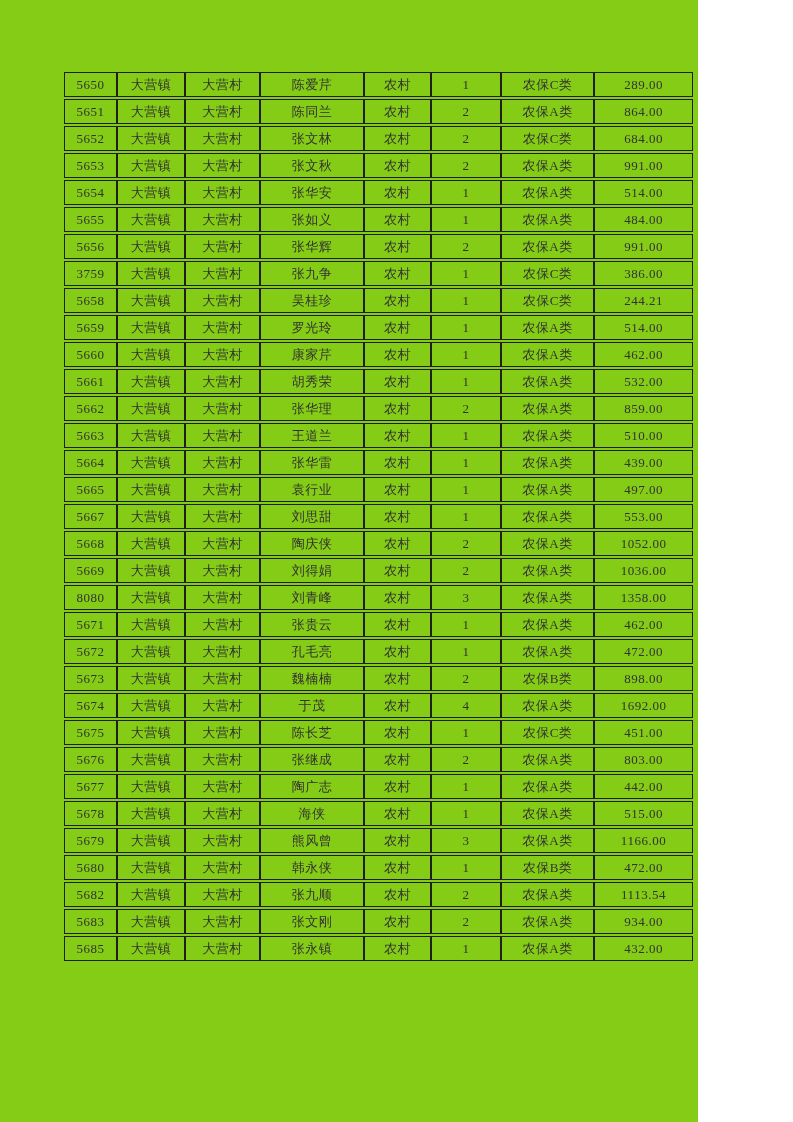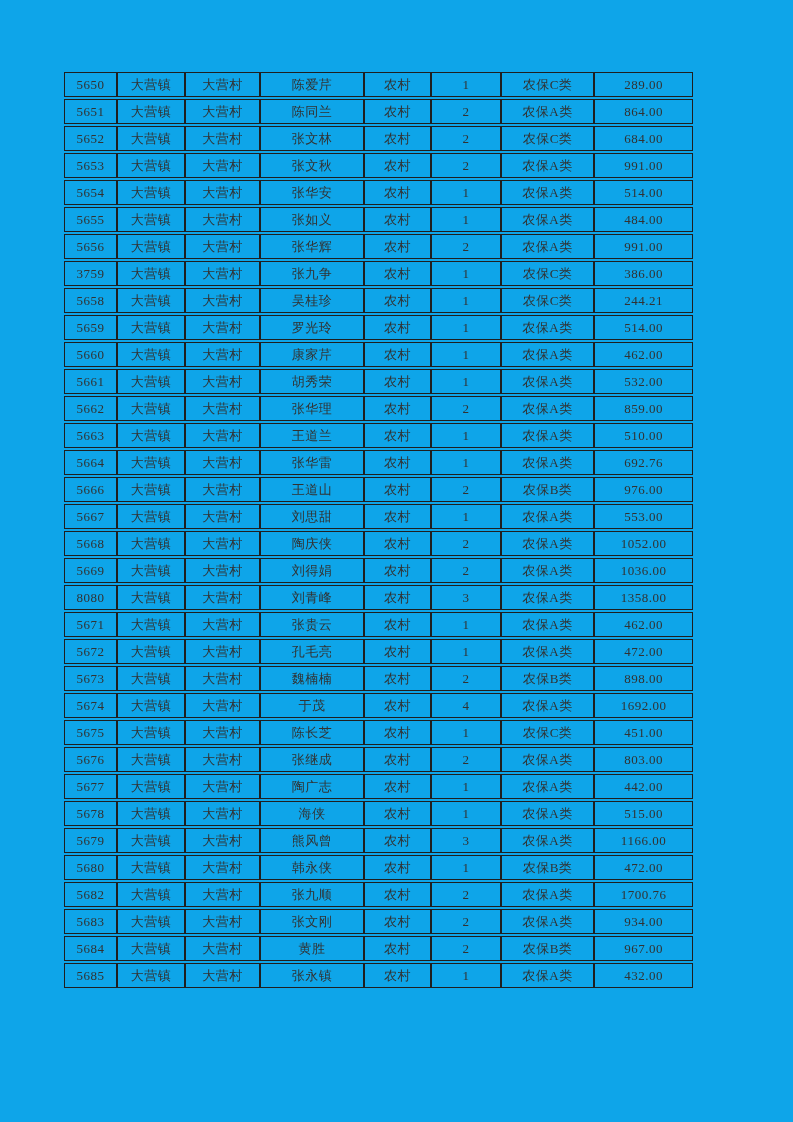--- a/index.html
+++ b/index.html
@@ -5,23 +5,23 @@
   html, body {
     margin: 0;
     padding: 0;
     background: #ffffff;
     width: 793px;
     height: 1122px;
     font-family: "Liberation Serif", "DejaVu Serif", serif;
   }
   .page {
     position: relative;
-    width: 793px;
+    width: 698px;
     height: 1122px;
-    background: #0ea5e9;
+    background: #84cc16;
     overflow: hidden;
   }
   table.roster {
     position: absolute;
     left: 64px;
     top: 70px;
     width: 629px;
     table-layout: fixed;
     border-collapse: separate;
     border-spacing: 0 2px;
@@ -199,31 +199,31 @@
         <td>510.00</td>
       </tr>
         <tr>
         <td>5664</td>
         <td>大营镇</td>
         <td>大营村</td>
         <td>张华雷</td>
         <td>农村</td>
         <td>1</td>
         <td>农保A类</td>
-        <td>692.76</td>
-      </tr>
-        <tr>
-        <td>5666</td>
-        <td>大营镇</td>
-        <td>大营村</td>
-        <td>王道山</td>
-        <td>农村</td>
-        <td>2</td>
-        <td>农保B类</td>
-        <td>976.00</td>
+        <td>439.00</td>
+      </tr>
+        <tr>
+        <td>5665</td>
+        <td>大营镇</td>
+        <td>大营村</td>
+        <td>袁行业</td>
+        <td>农村</td>
+        <td>1</td>
+        <td>农保A类</td>
+        <td>497.00</td>
       </tr>
         <tr>
         <td>5667</td>
         <td>大营镇</td>
         <td>大营村</td>
         <td>刘思甜</td>
         <td>农村</td>
         <td>1</td>
         <td>农保A类</td>
         <td>553.00</td>
@@ -359,41 +359,31 @@
         <td>472.00</td>
       </tr>
         <tr>
         <td>5682</td>
         <td>大营镇</td>
         <td>大营村</td>
         <td>张九顺</td>
         <td>农村</td>
         <td>2</td>
         <td>农保A类</td>
-        <td>1700.76</td>
+        <td>1113.54</td>
       </tr>
         <tr>
         <td>5683</td>
         <td>大营镇</td>
         <td>大营村</td>
         <td>张文刚</td>
         <td>农村</td>
         <td>2</td>
         <td>农保A类</td>
         <td>934.00</td>
-      </tr>
-        <tr>
-        <td>5684</td>
-        <td>大营镇</td>
-        <td>大营村</td>
-        <td>黄胜</td>
-        <td>农村</td>
-        <td>2</td>
-        <td>农保B类</td>
-        <td>967.00</td>
       </tr>
         <tr>
         <td>5685</td>
         <td>大营镇</td>
         <td>大营村</td>
         <td>张永镇</td>
         <td>农村</td>
         <td>1</td>
         <td>农保A类</td>
         <td>432.00</td>

